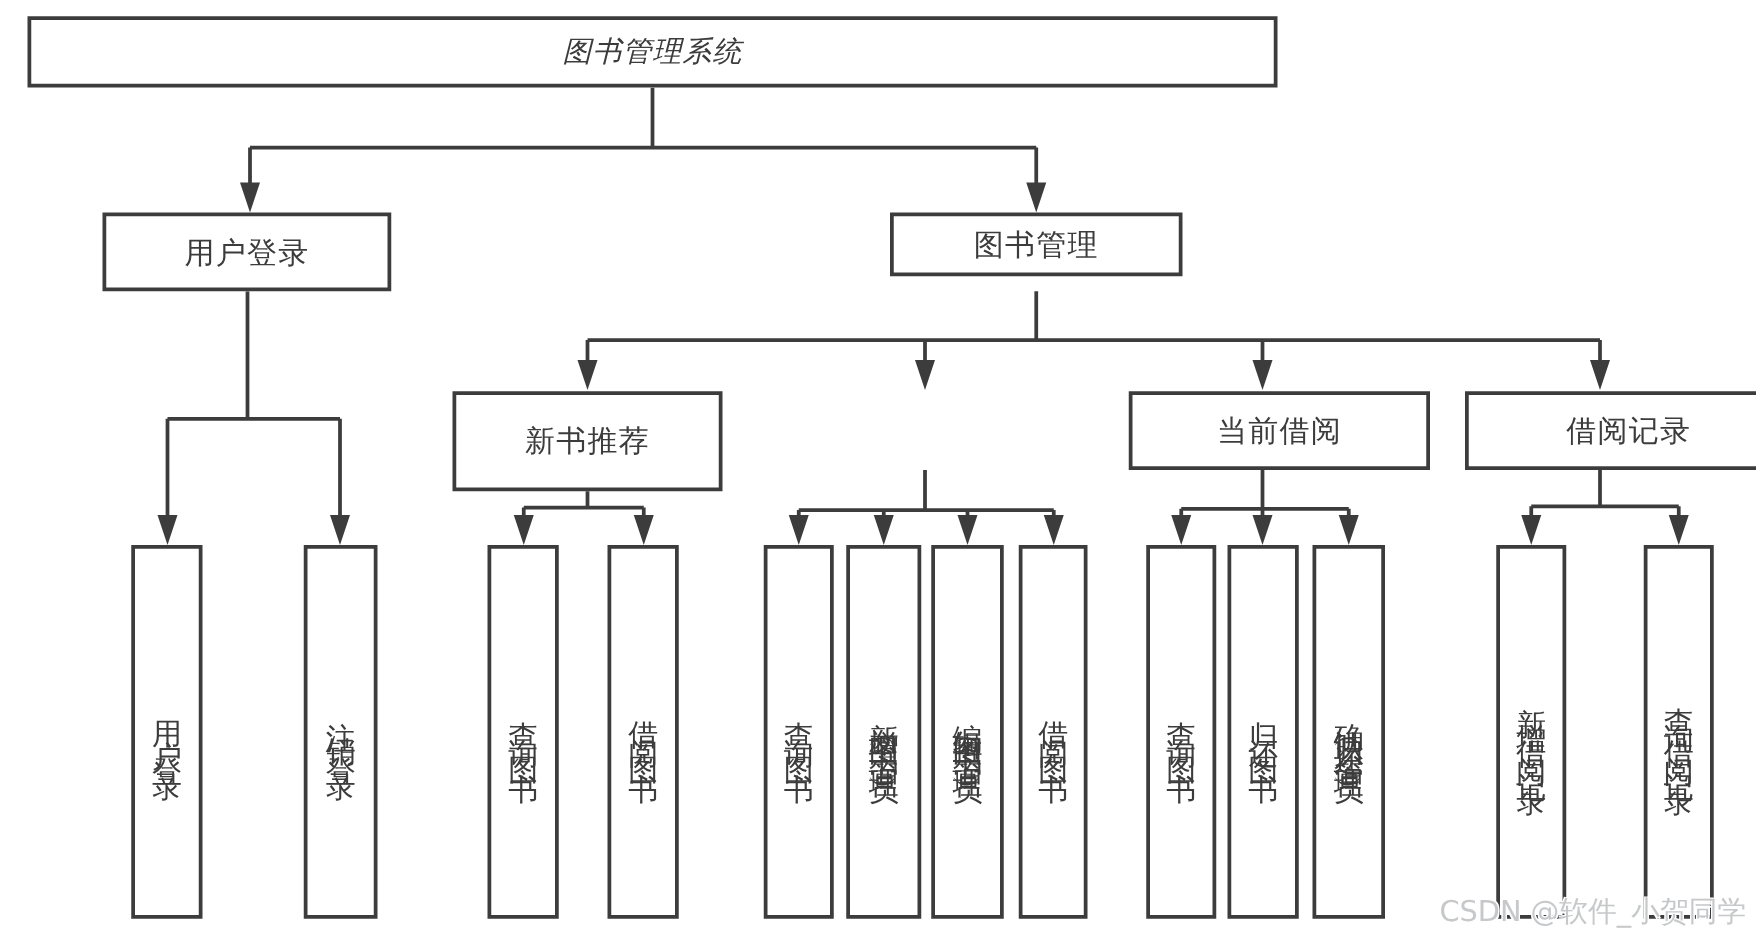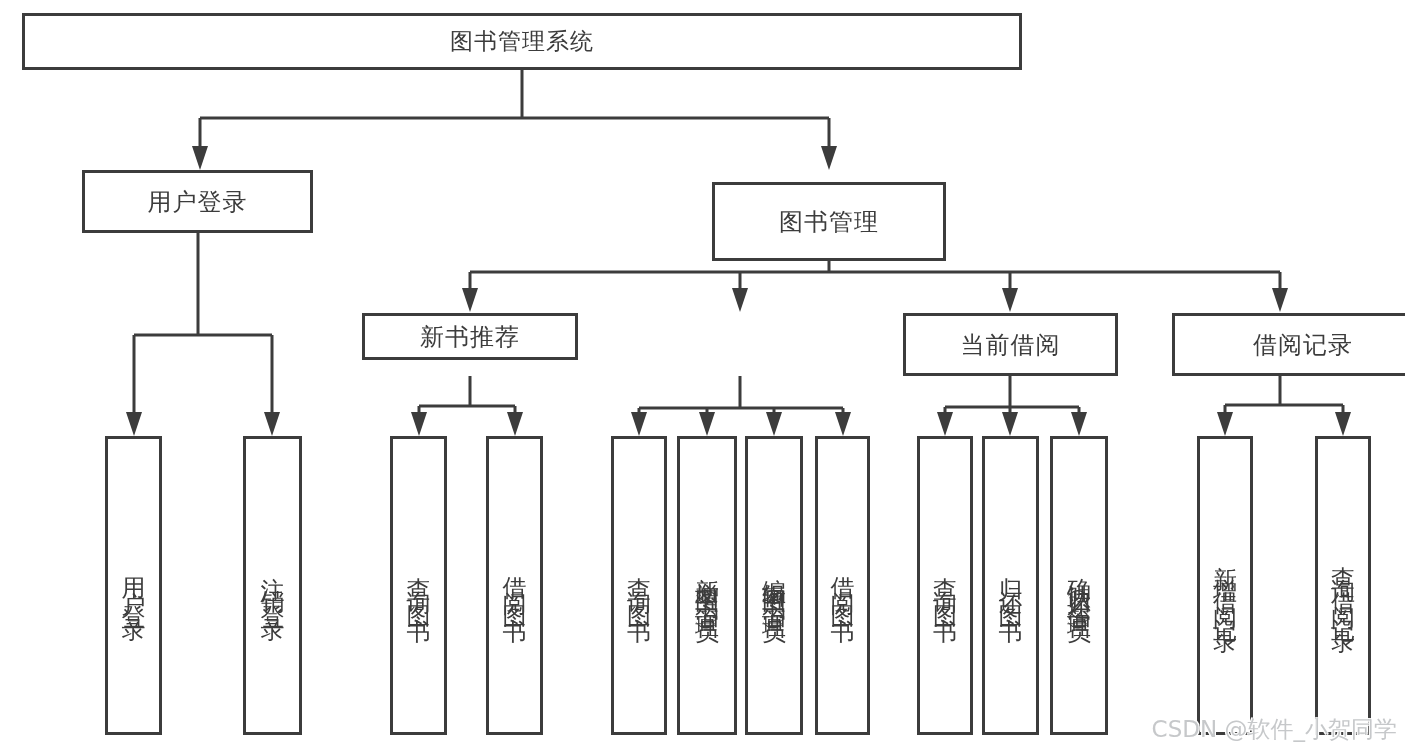--- a/index.html
+++ b/index.html
@@ -8,21 +8,21 @@
     font-family:"DejaVu Sans", sans-serif;color:#3c3c3c;
   }
   .wires{position:absolute;left:0;top:0;z-index:1;}
   .wires path{stroke:#3c3c3c;stroke-width:3;fill:none;}
   .wires polygon{fill:#3c3c3c;stroke:none;}
   .node{
     position:absolute;box-sizing:border-box;background:#fff;border:3px solid #3c3c3c;
     display:flex;align-items:center;justify-content:center;z-index:2;
   }
   .h-label{font-size:24px;letter-spacing:1px;white-space:nowrap;}
-  .root .h-label{font-size:23px;}
+  .root .h-label{font-size:23px;font-style:italic;}
   .vt span{writing-mode:vertical-rl;text-orientation:mixed;font-size:24px;line-height:1;}
   .vt-s span{letter-spacing:14px;}
   .vt-m span{letter-spacing:13px;}
   .vt-l span{letter-spacing:6px;}
   .watermark{
     position:absolute;right:8px;bottom:2px;z-index:5;
     font-size:23px;color:#c6c8ca;white-space:nowrap;
     text-shadow:1px 1px 0 #ffffff,-1px -1px 0 #ffffff,1px -1px 0 #ffffff,-1px 1px 0 #ffffff;
   }
 </style>
@@ -81,28 +81,28 @@
     </g>
   </svg>
 
   <div class="node root" style="left:22px;top:13px;width:1000px;height:57px">
     <span class="h-label">图书管理系统</span>
   </div>
 
   <div class="node" style="left:82px;top:170px;width:231px;height:63px">
     <span class="h-label">用户登录</span>
   </div>
-  <div class="node" style="left:712px;top:182px;width:234px;height:79px">
+  <div class="node" style="left:712px;top:170px;width:234px;height:51px">
     <span class="h-label">图书管理</span>
   </div>
 
-  <div class="node" style="left:362px;top:313px;width:216px;height:47px">
+  <div class="node" style="left:362px;top:313px;width:216px;height:80px">
     <span class="h-label">新书推荐</span>
   </div>
-  <div class="node" style="left:903px;top:313px;width:215px;height:63px">
+  <div class="node" style="left:903px;top:313px;width:241px;height:63px">
     <span class="h-label">当前借阅</span>
   </div>
   <div class="node" style="left:1172px;top:313px;width:262px;height:63px">
     <span class="h-label">借阅记录</span>
   </div>
 
   <div class="node vt vt-s" style="left:105px;top:436px;width:57px;height:299px">
     <span>用户登录</span>
   </div>
   <div class="node vt vt-s" style="left:243px;top:436px;width:59px;height:299px">

